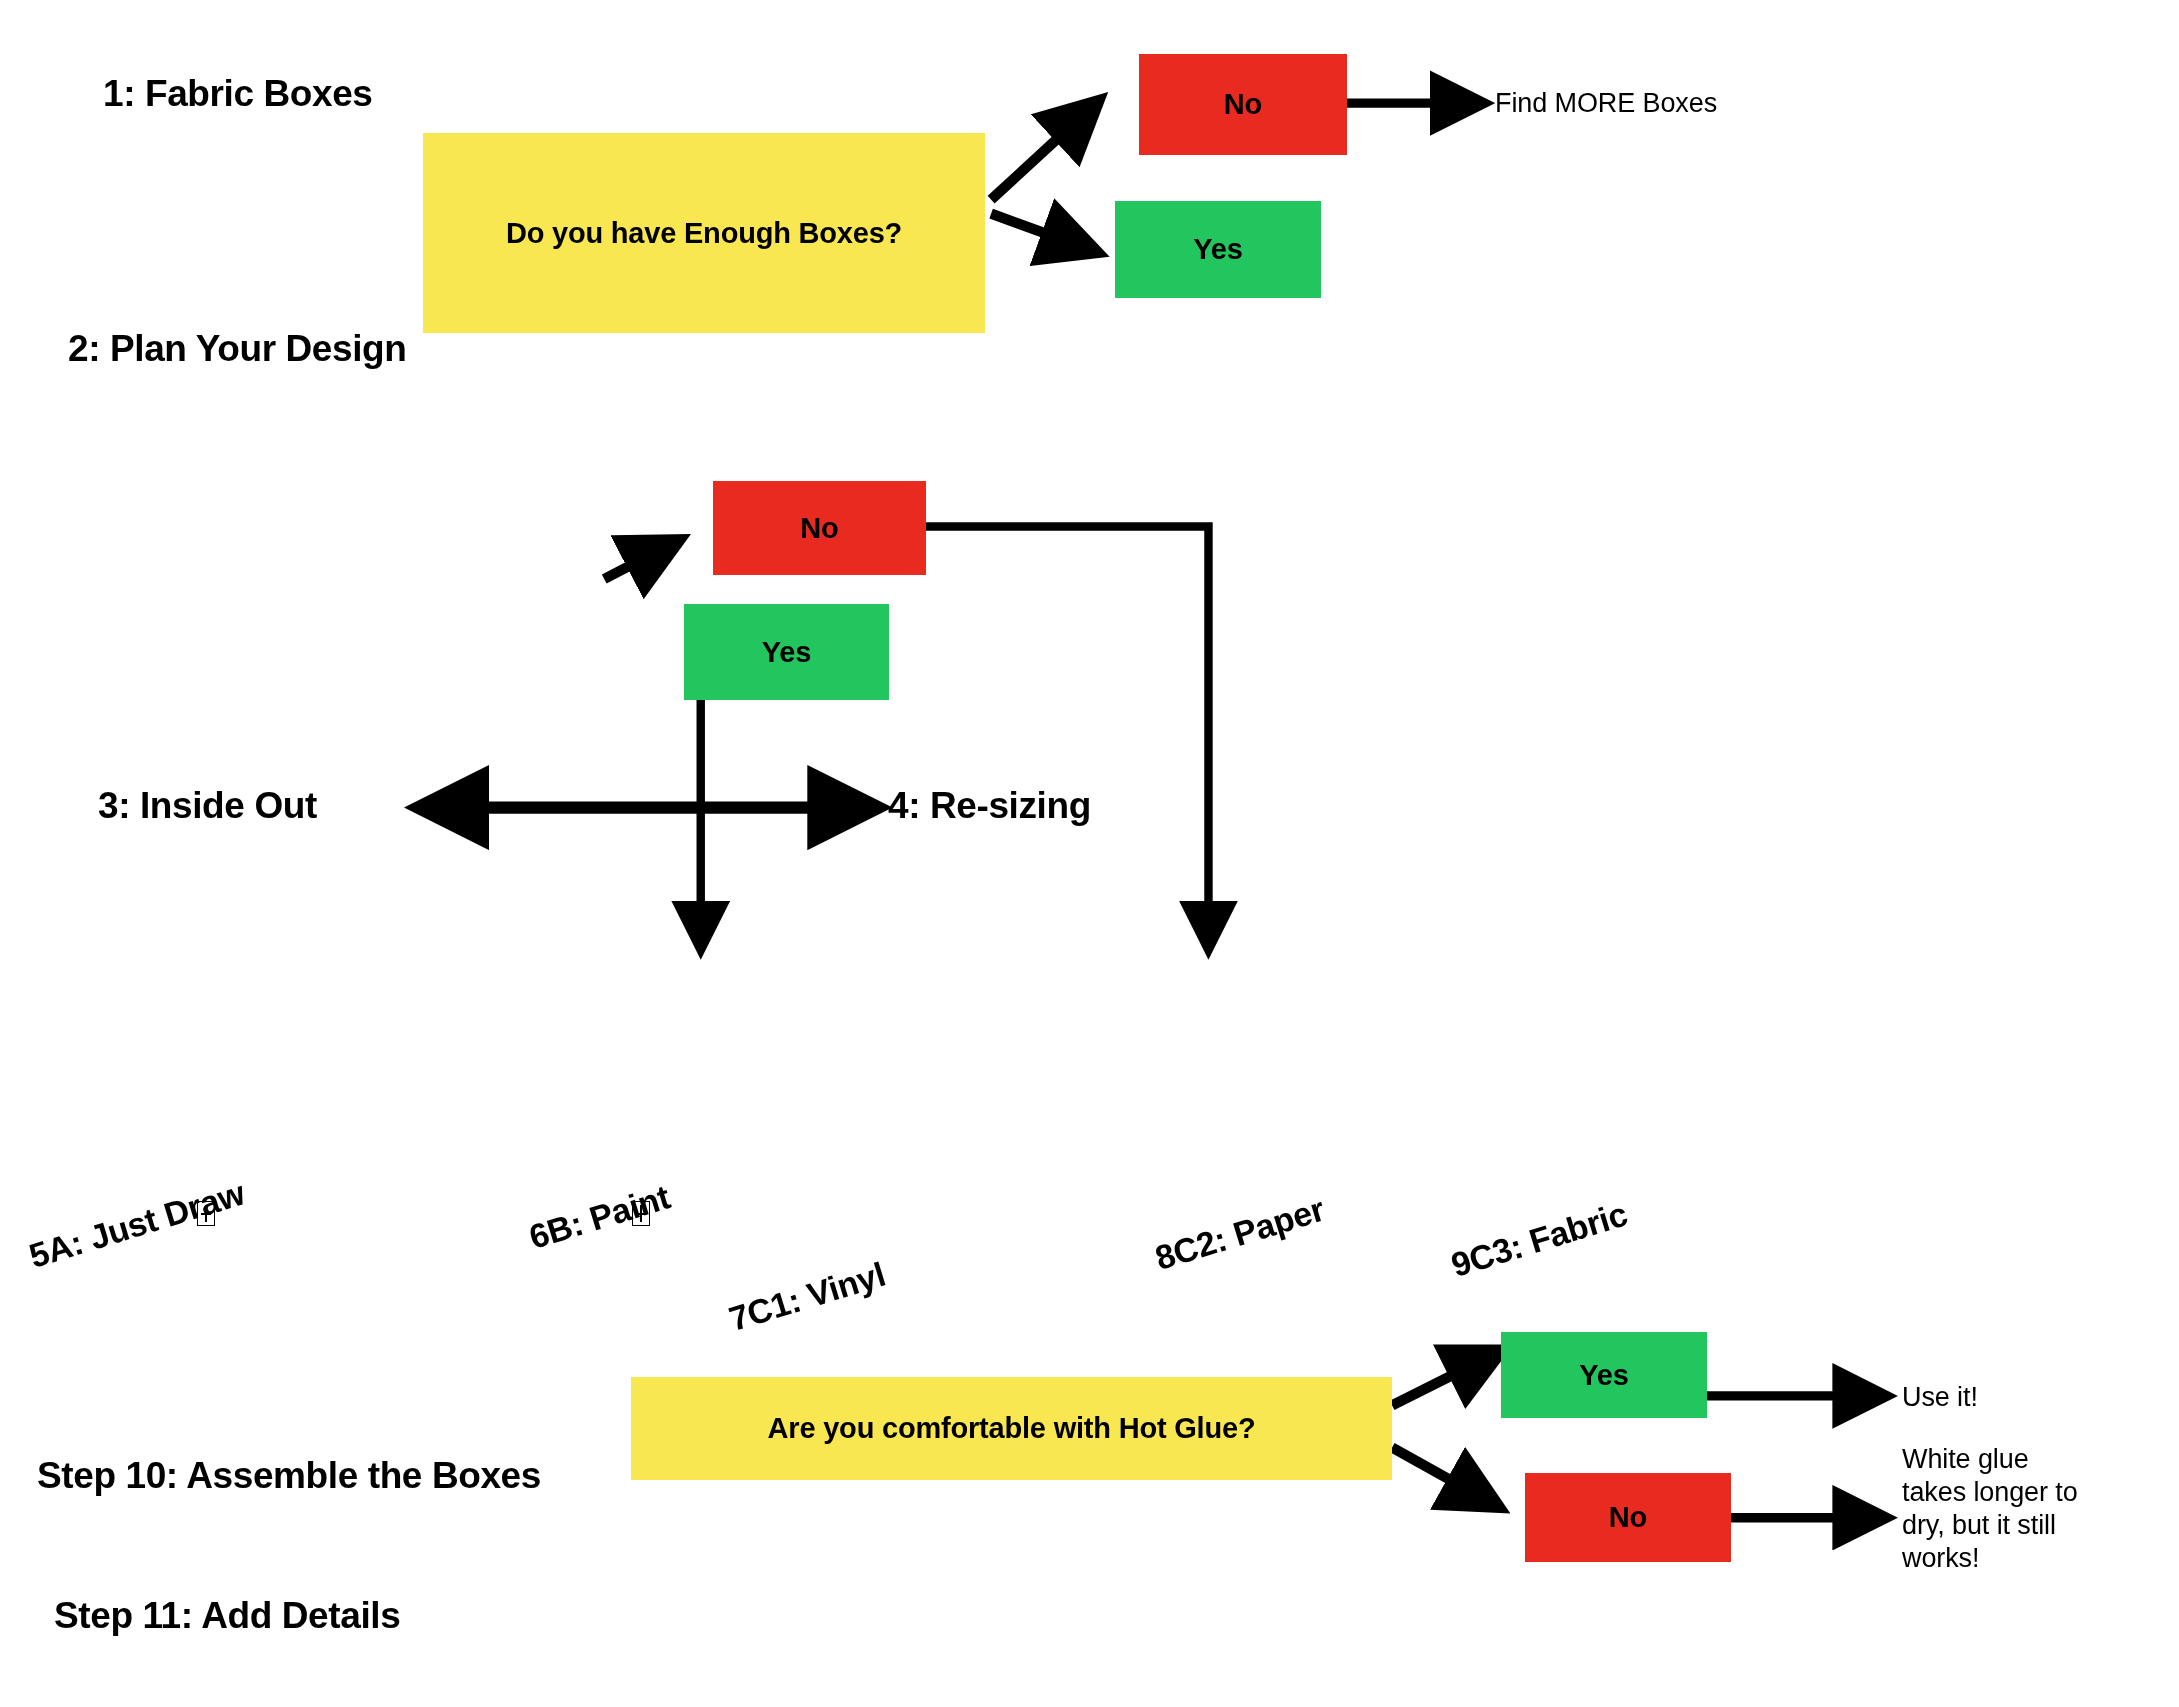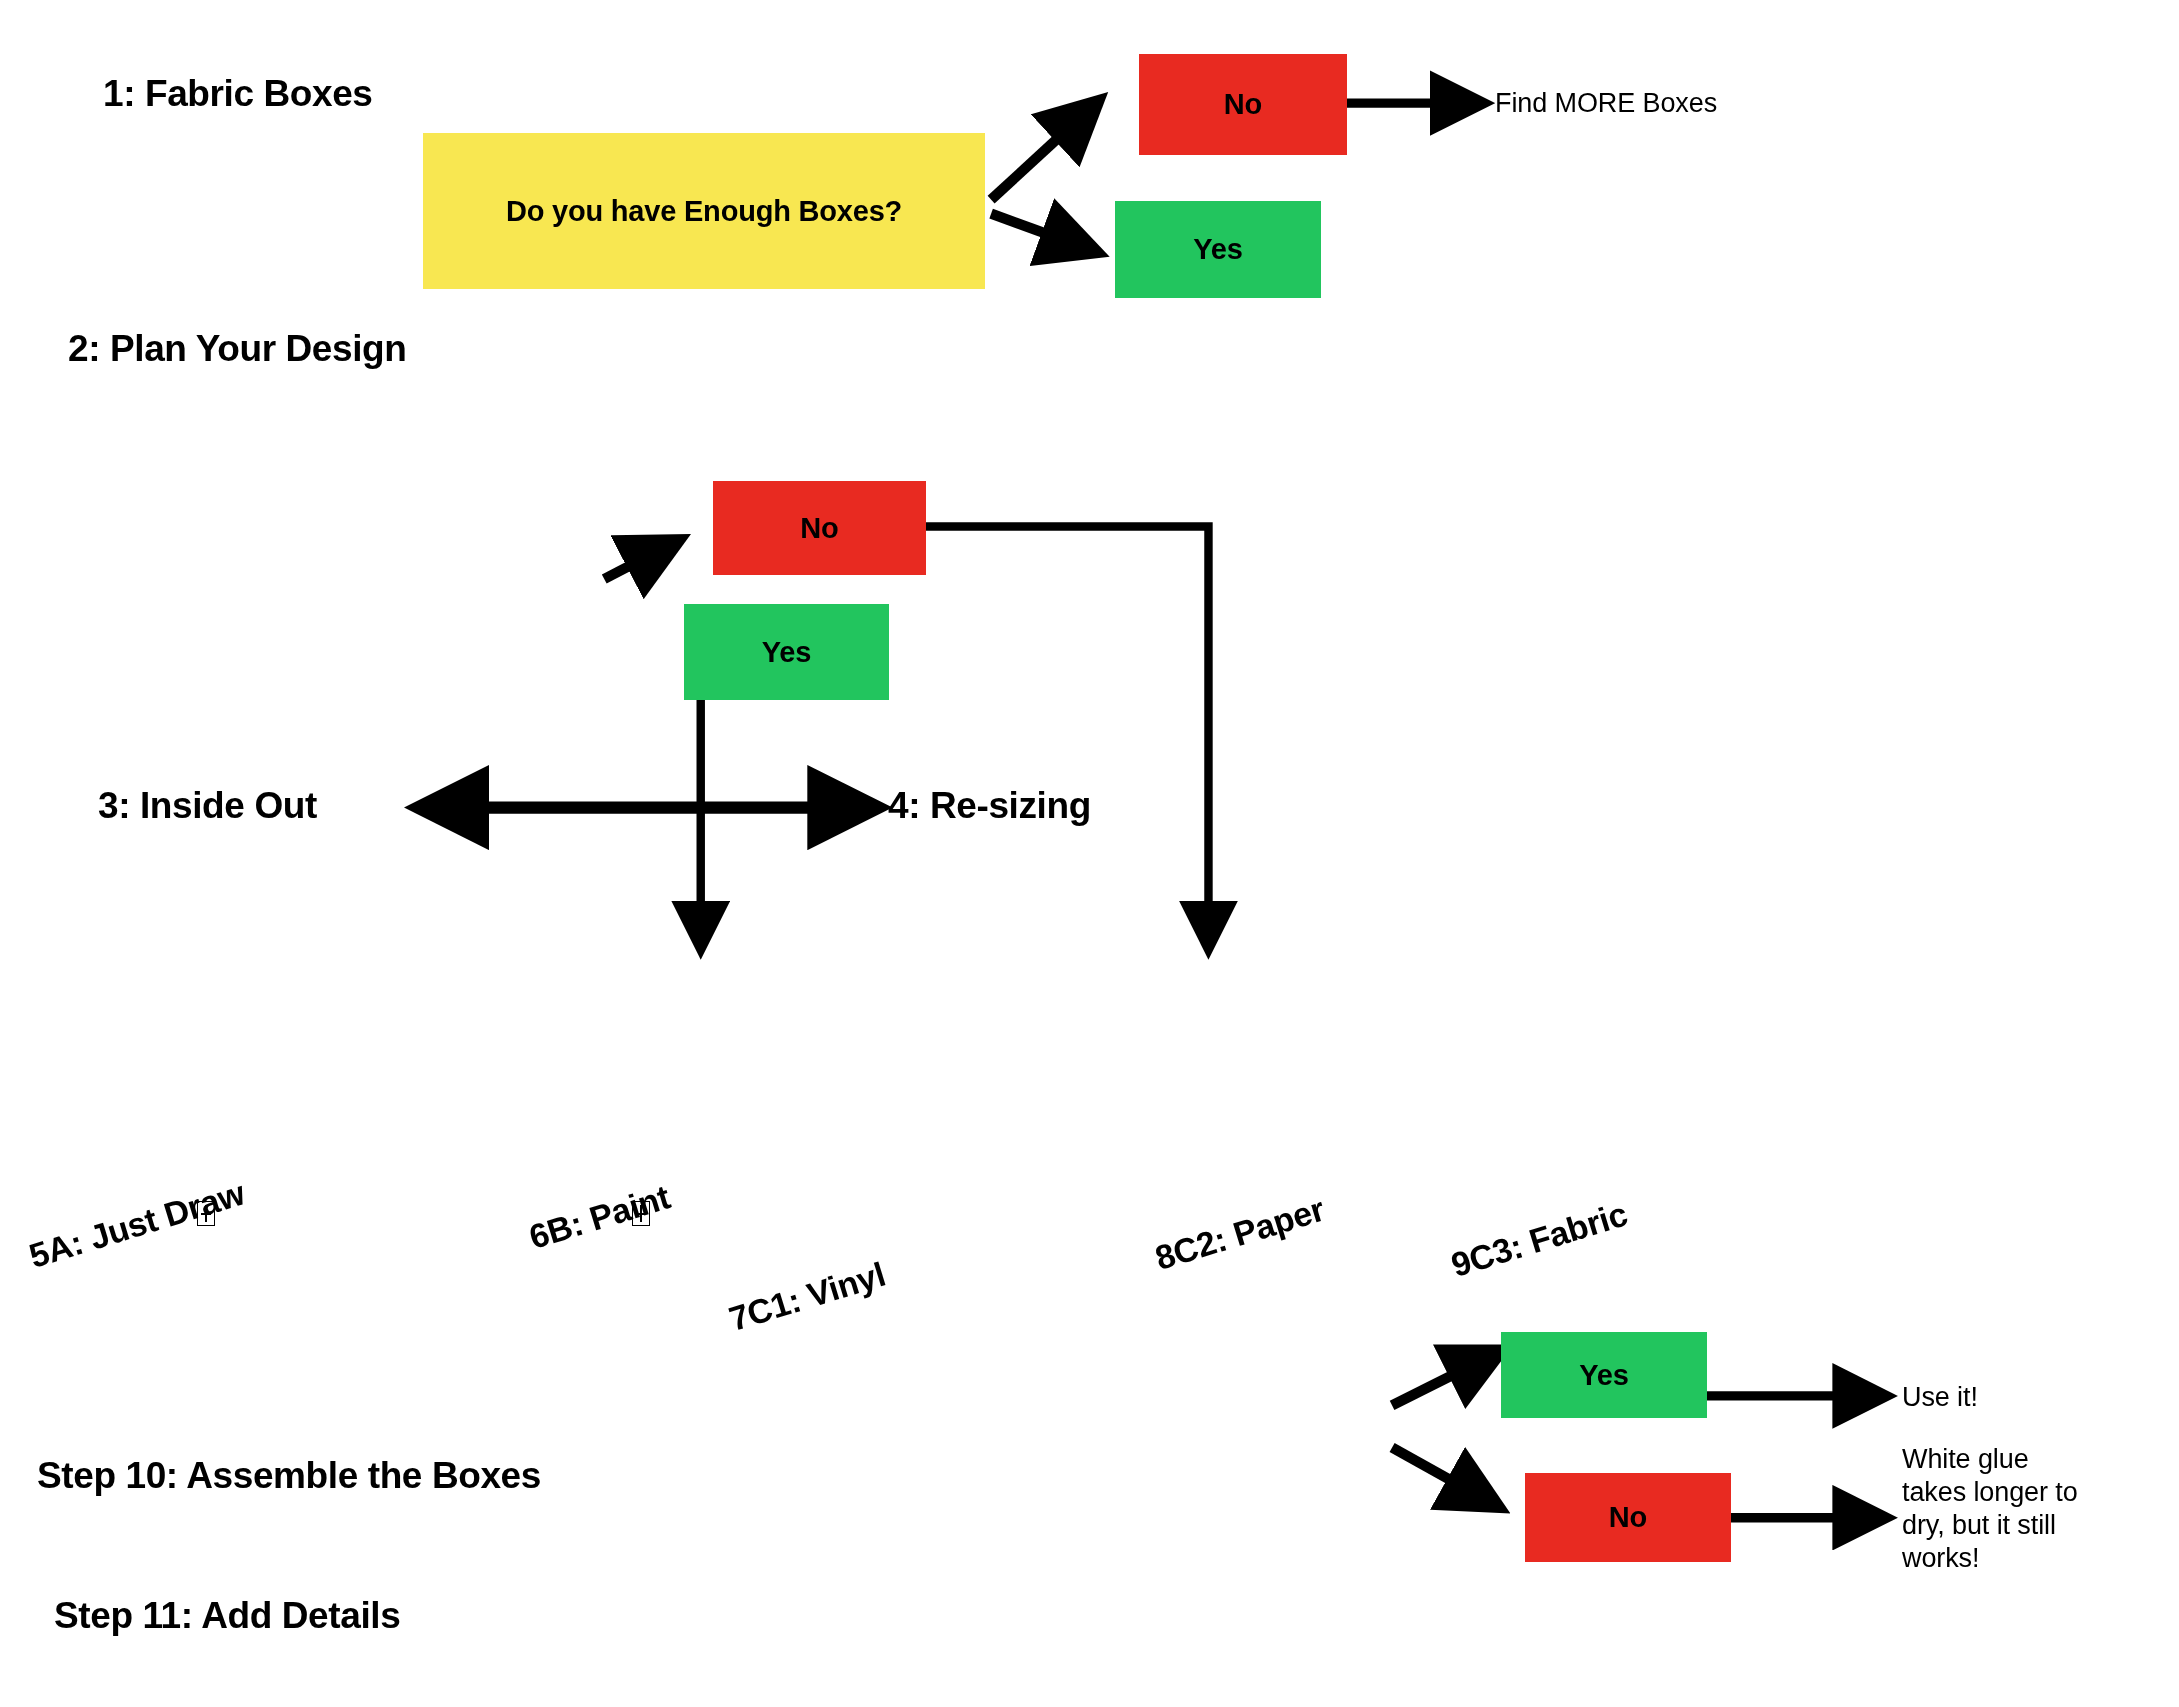--- a/index.html
+++ b/index.html
@@ -116,21 +116,21 @@
 
     <path d="M1486,1545 L1597,1607" stroke="#000" stroke-width="11" fill="none" marker-end="url(#ah)"></path>
 
     <path d="M1822,1490 L2010,1490" stroke="#000" stroke-width="10" fill="none" marker-end="url(#ah)"></path>
 
     <path d="M1822,1620 L2010,1620" stroke="#000" stroke-width="10" fill="none" marker-end="url(#ah)"></path>
   </svg>
 
   <div class="step-title" style="left:103px;top:75px;">1: Fabric Boxes</div>
 
-  <div class="qbox" style="left:423px;top:133px;width:562px;height:156px;">Do you have Enough Boxes?</div>
+  <div class="qbox" style="left:423px;top:133px;width:562px;height:200px;">Do you have Enough Boxes?</div>
 
   <div class="opt no" style="left:1115px;top:54px;width:208px;height:101px;">No</div>
 
   <div class="opt yes" style="left:1115px;top:201px;width:206px;height:97px;">Yes</div>
 
   <div class="outcome" style="left:1495px;top:87px;">Find MORE Boxes</div>
 
   <div class="step-title" style="left:68px;top:330px;">2: Plan Your Design</div>
 
 
@@ -150,20 +150,21 @@
   <div class="tofu" style="left:632px;top:1201px;"></div>
 
   <div class="rot" style="left:736px;top:1300px;transform:rotate(-17deg);">7C1: Vinyl</div>
 
   <div class="rot" style="left:1162px;top:1239px;transform:rotate(-17deg);">8C2: Paper</div>
 
   <div class="rot" style="left:1458px;top:1246px;transform:rotate(-17deg);">9C3: Fabric</div>
 
   <div class="step-title" style="left:37px;top:1457px;">Step 10: Assemble the Boxes</div>
 
+  <div class="qbox" style="left:631px;top:1377px;width:761px;height:103px;">Are you comfortable with Hot Glue?</div>
 
   <div class="opt yes" style="left:1501px;top:1332px;width:206px;height:86px;">Yes</div>
 
   <div class="opt no" style="left:1501px;top:1473px;width:206px;height:89px;">No</div>
 
   <div class="outcome" style="left:1902px;top:1381px;">Use it!</div>
 
   <div class="outcome" style="left:1902px;top:1443px;width:225px;">
     <div>White glue</div>
     <div>takes longer to</div>

